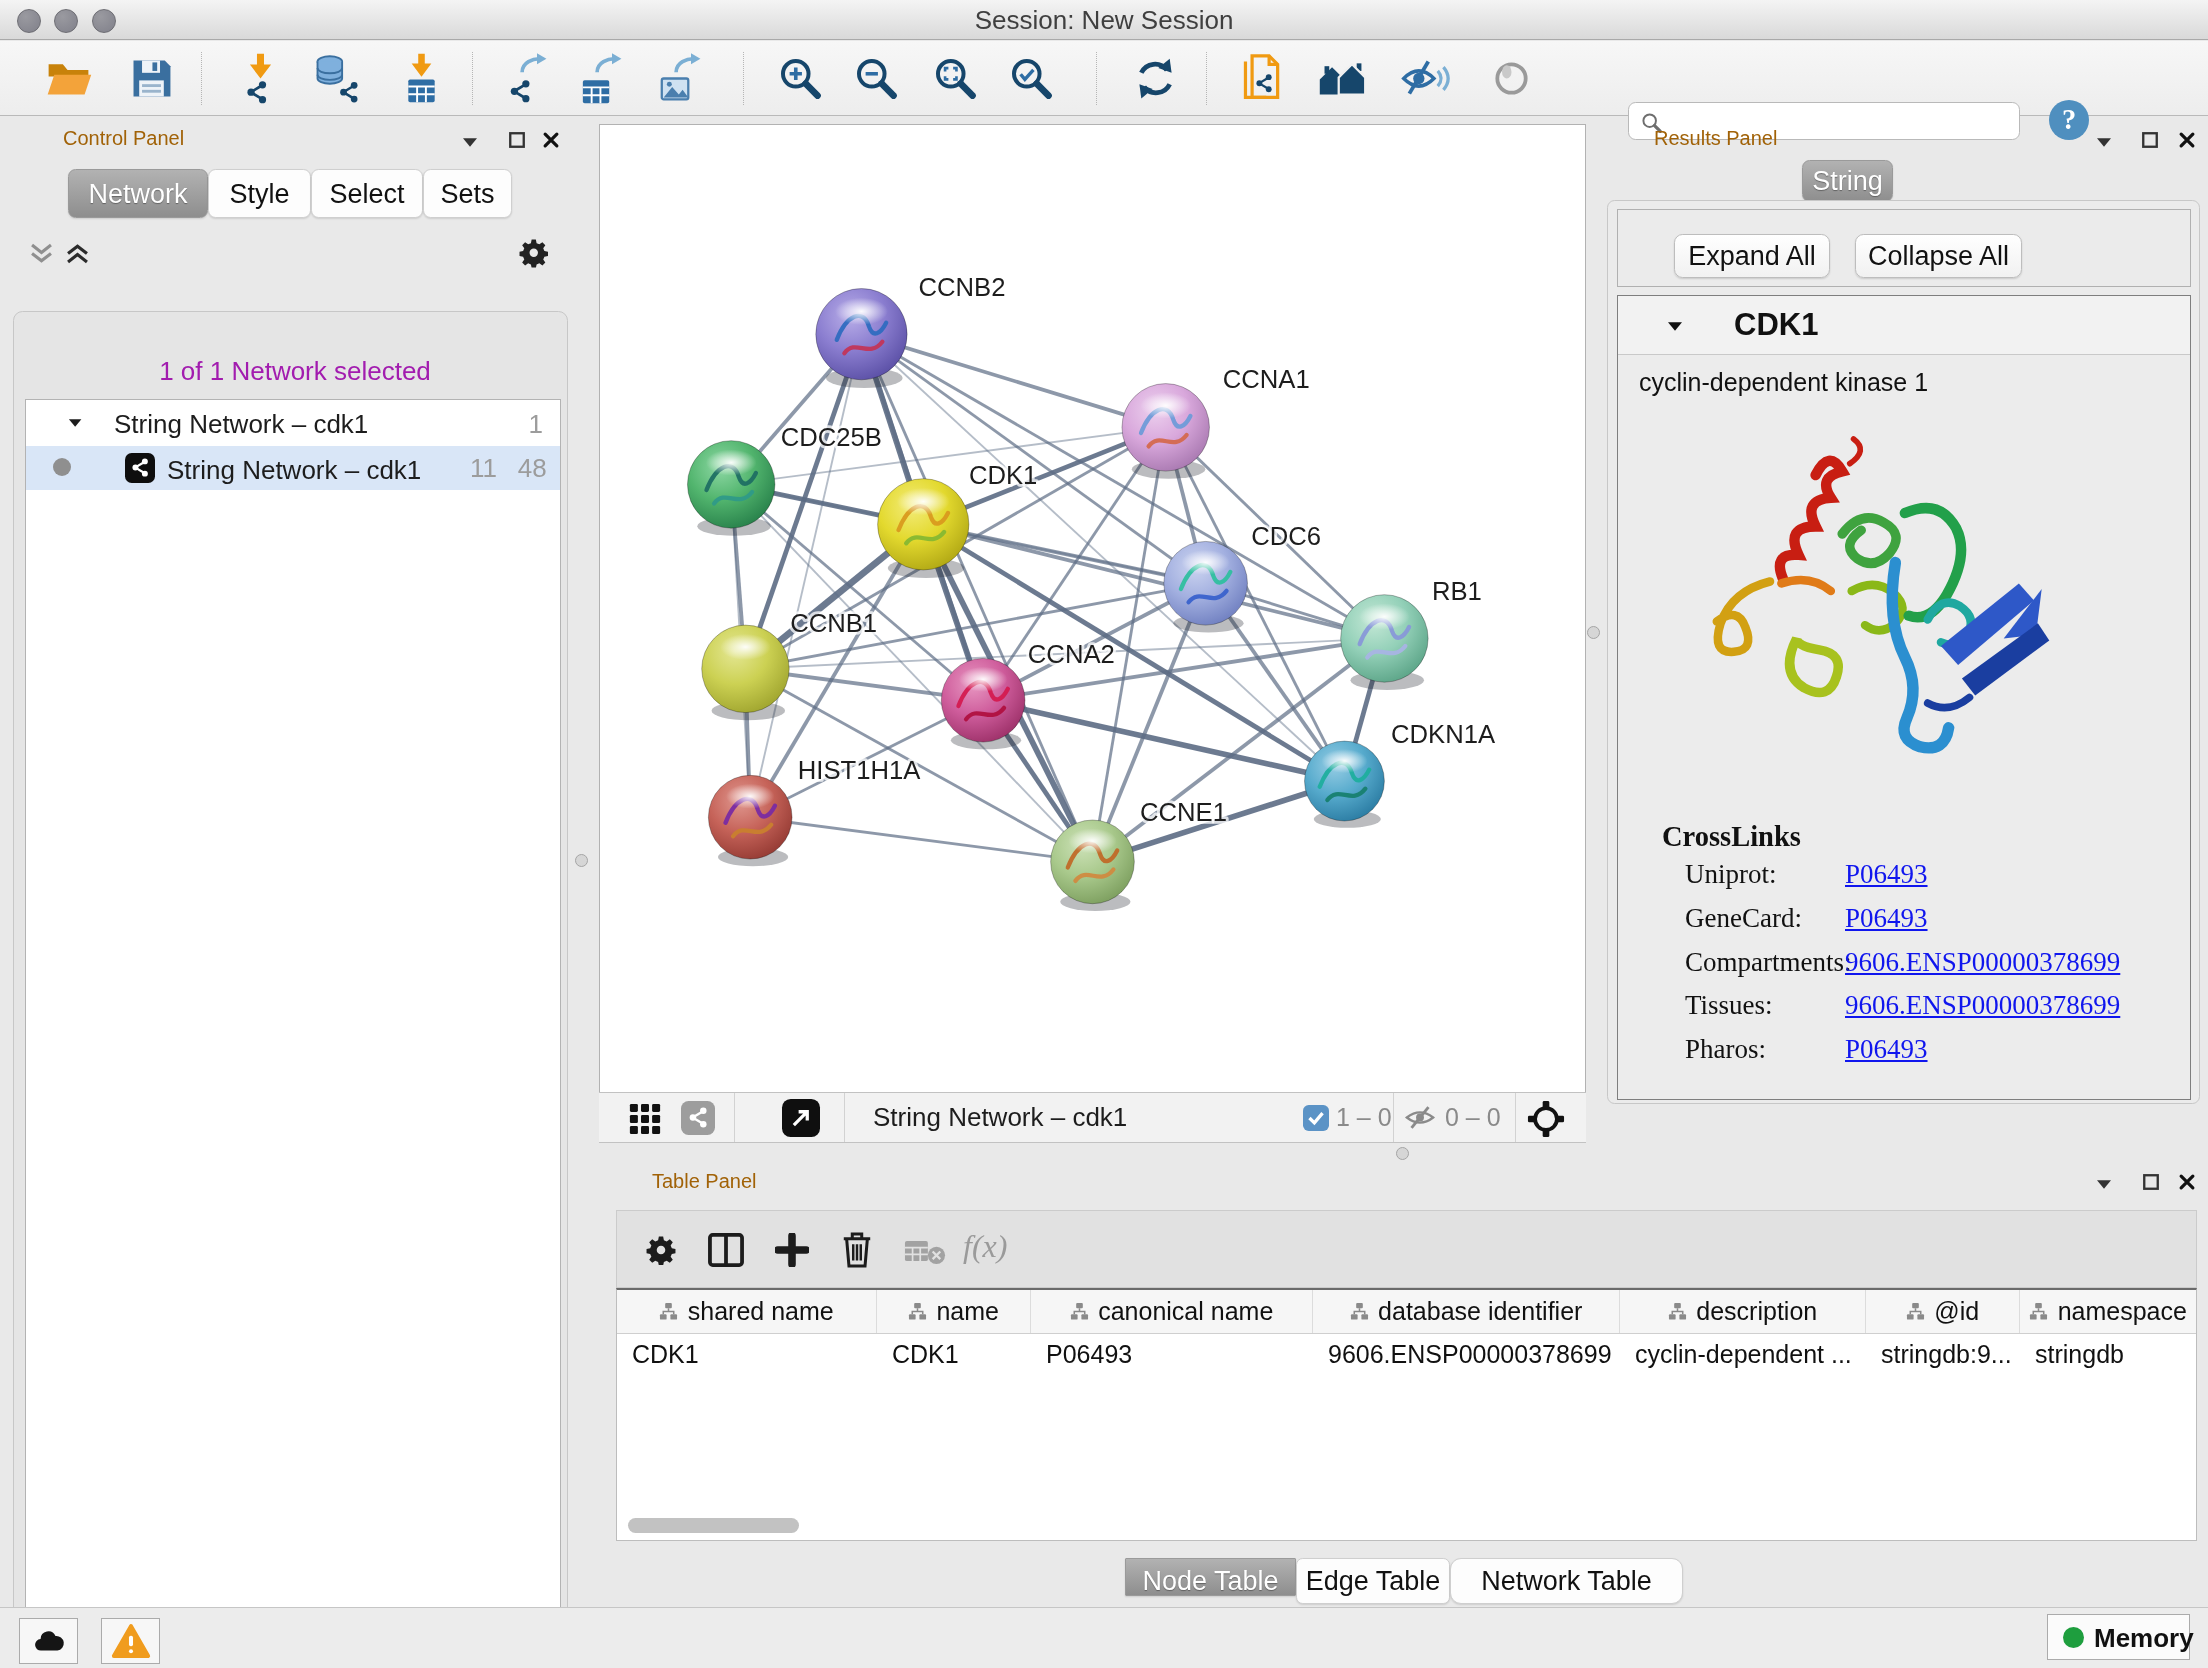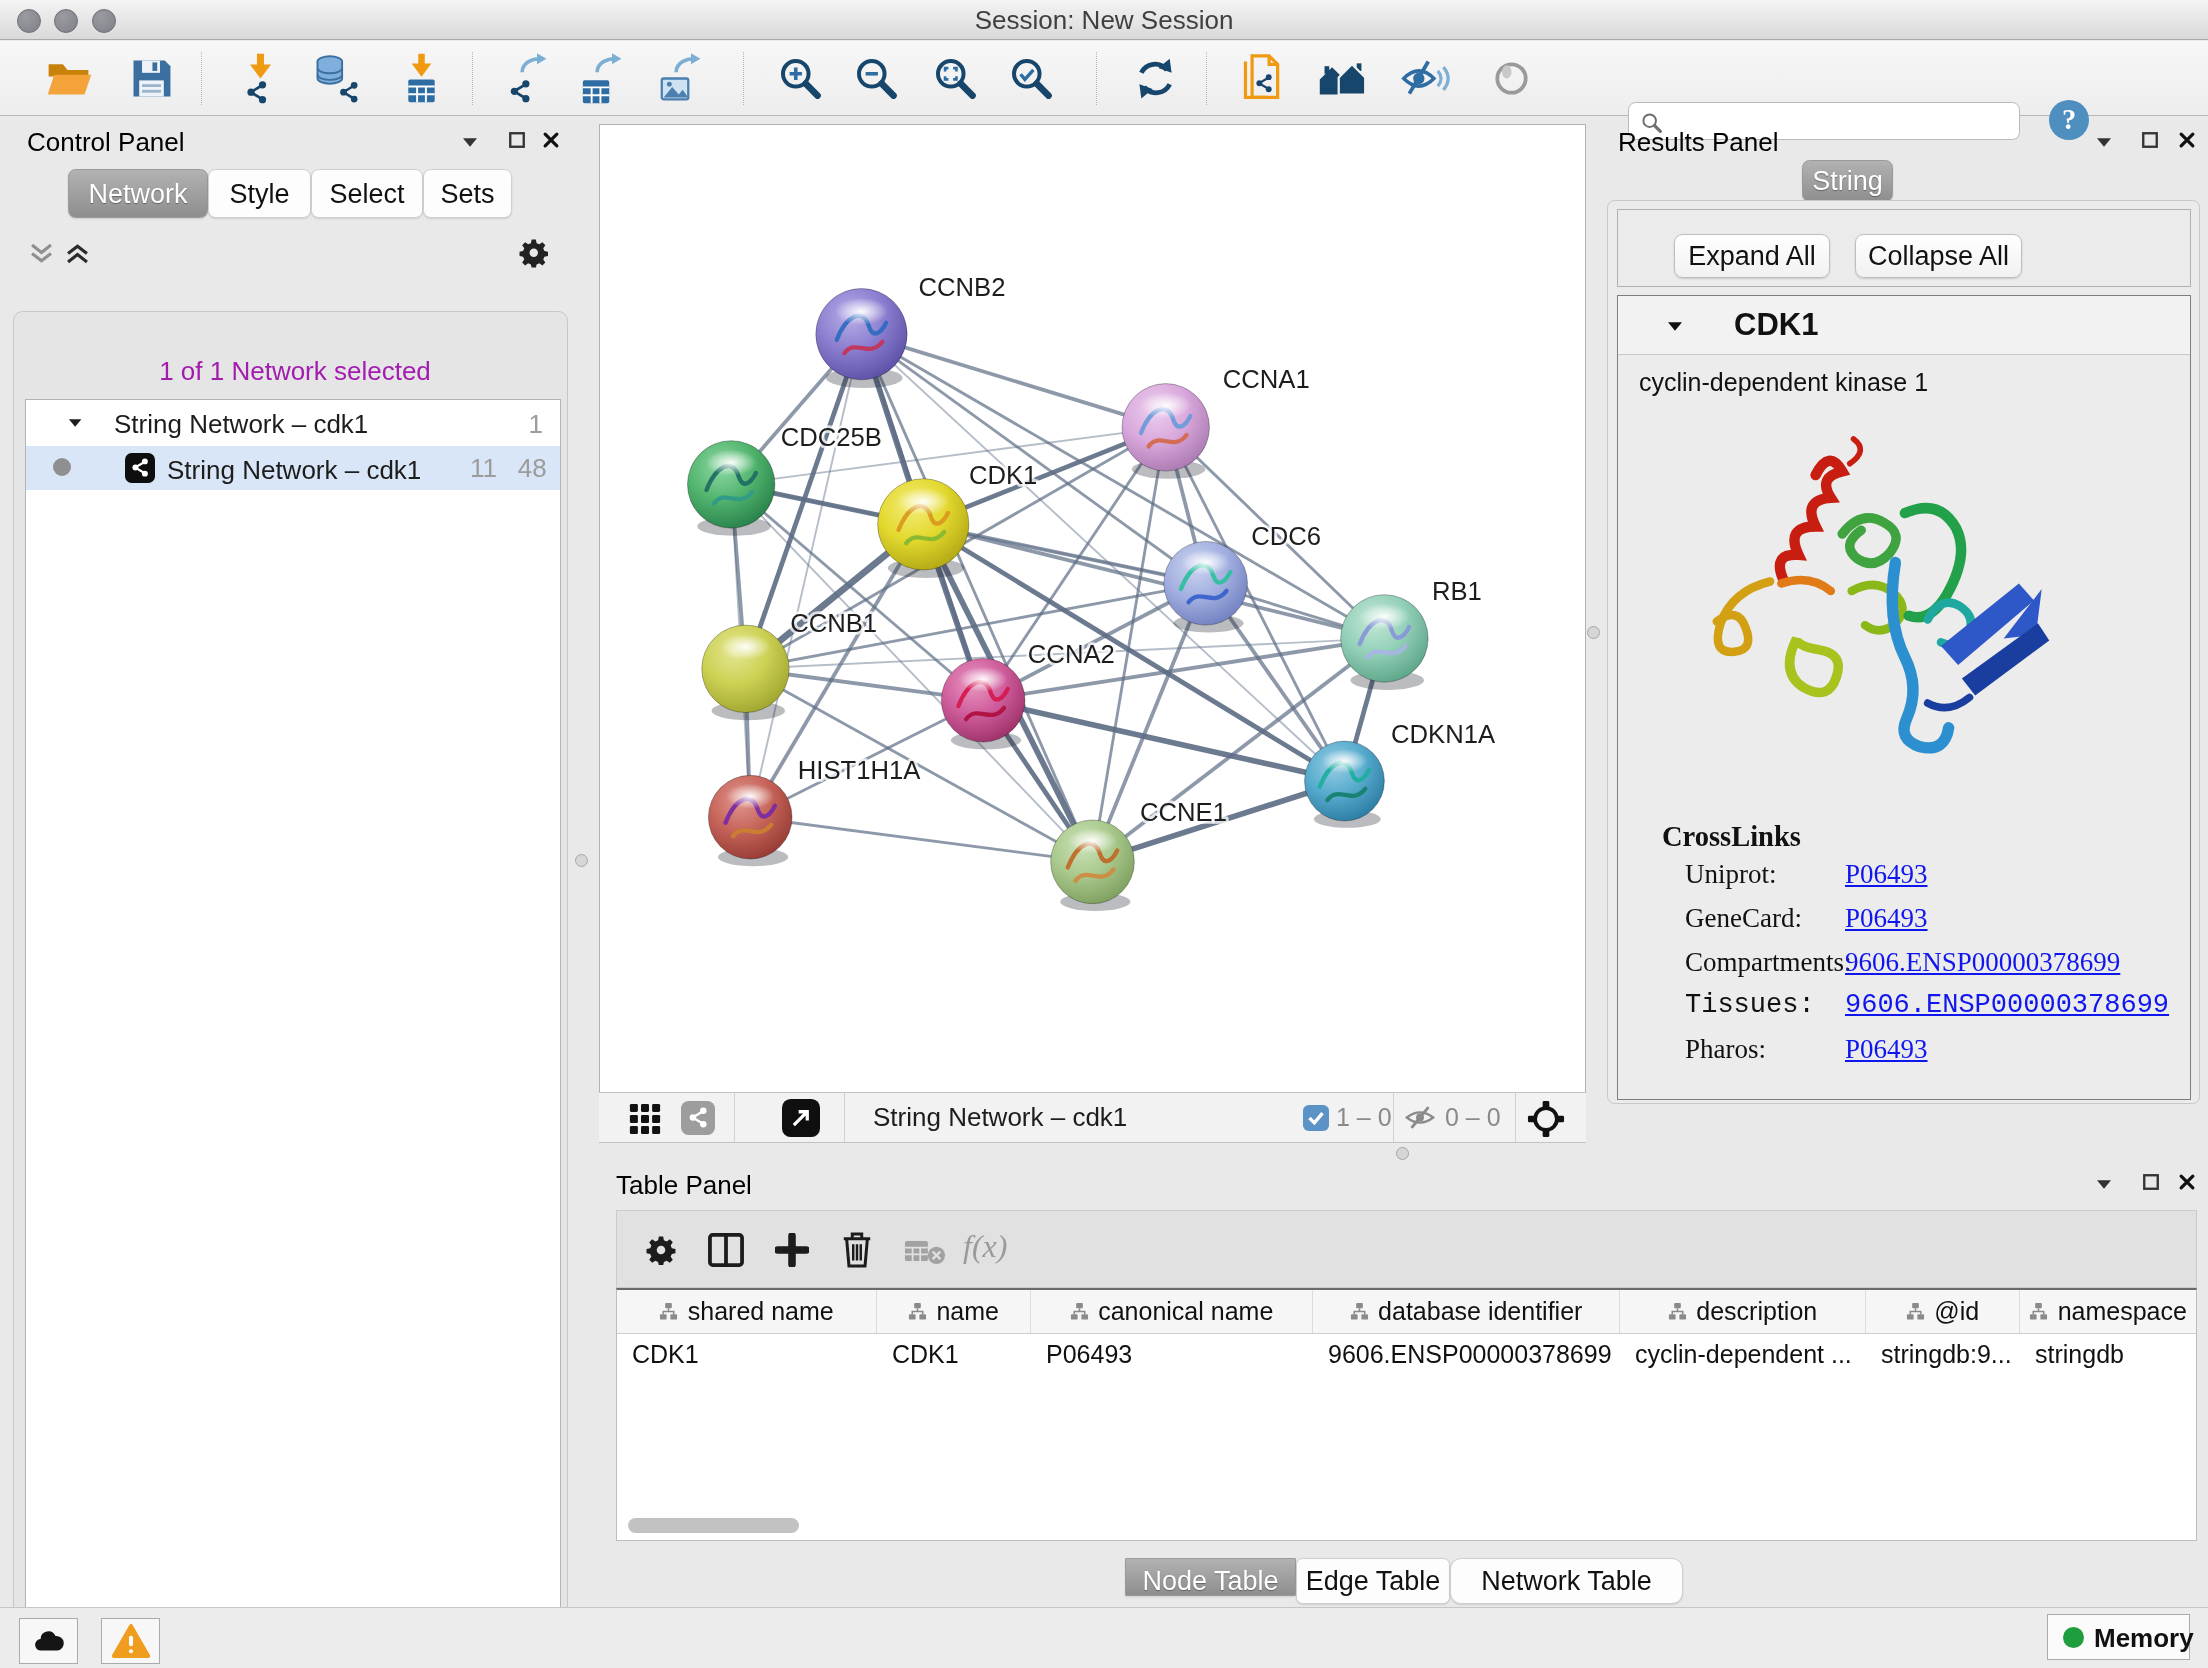--- a/index.html
+++ b/index.html
@@ -17,21 +17,21 @@
   .tbtn { width:53px; height:53px; top:10.5px; }
   .tsep { width:0; top:10.5px; height:53px; border-left:1.9px dotted #b5b5b5; }
   .c-orange { color:#f09a12; } .c-navy { color:#16466b; } .c-blue { color:#7bafd4; }
   .c-steel { color:#2e6da4; }
   .c-mgray { color:#8a8a8a; } .c-black { color:#111; }
   #search-wrap { left:1628px; top:61px; width:392px; height:38px; background:#fff; border:1px solid #b9b9b9; border-radius:7.6px; }
   #search-input { position:absolute; left:42px; top:0; width:342px; height:36px; border:none; outline:none; font-size:23px; background:transparent; }
   #help-btn { left:2049px; top:59px; width:40px; height:40px; border-radius:50%; background:#4f8fbf; color:#fff; text-align:center; line-height:40px; font-size:28.5px; font-weight:bold; font-family:"Liberation Serif",serif; }
 
   
-  .panel-title { font-size:26px; color:#000000; }
+  .panel-title { font-size:20px; color:#a16207;margin-left:36px; }
   .hdr-caret { color:#333; } .hdr-box { color:#333; } .hdr-x { color:#111; }
   .tab { height:49px; border:1px solid #cfcfcf; background:#fdfdfd; color:#111; font-size:27px; text-align:center; line-height:48px; border-radius:7.6px; box-shadow:0 1px 1.9px rgba(0,0,0,.12); }
   .tab.sel { background:linear-gradient(#b2b2b2,#8e8e8e); color:#fff; text-shadow:0 1px 1px rgba(0,0,0,.35); border-color:#9a9a9a; }
 
   
   #cp-box { left:13.3px; top:195px; width:555px; height:1391px; background:#e5e5e5; border:1px solid #c7c7c7; border-radius:9.5px; }
   #cp-status { left:105px; top:240px; width:380px; text-align:center; font-size:26px; color:#a21caf; }
   #cp-list { left:25px; top:283px; width:536px; height:1295px; background:#fff; border:1px solid #b3b3b3; }
   .cp-row { position:absolute; left:0; width:100%; height:44px; font-size:26px; color:#1d1d1d; }
   .cp-count { position:absolute; top:0; color:#9c9c9c; font-size:26px; line-height:44px; }
@@ -629,21 +629,21 @@
     <polygon points="322,272 402,214 414,232 336,290" fill="#1a3ea0"></polygon>
     <path d="M330 292 q-22 18 -44 6" fill="none" stroke="#1a3ea0" stroke-width="8" stroke-linecap="round"></path>
     <path d="M208 20 q16 12 -4 26" fill="none" stroke="#c81e12" stroke-width="6" stroke-linecap="round"></path>
   </svg>
 
   <span id="rp-cross-title" class="abs serif" style="left:44px;top:525px">CrossLinks</span>
   <div id="crosslinks-rows">
       <div class="cl-row serif" style="top: 563px;"><span class="cl-label">Uniprot:</span><a class="cl-value">P06493</a></div>
       <div class="cl-row serif" style="top: 607px;"><span class="cl-label">GeneCard:</span><a class="cl-value">P06493</a></div>
       <div class="cl-row serif" style="top: 651px;"><span class="cl-label">Compartments:</span><a class="cl-value">9606.ENSP00000378699</a></div>
-      <div class="cl-row serif" style="top: 694px; font-family: Liberation Mono, monospace;"><span class="cl-label">Tissues:</span><a class="cl-value">9606.ENSP00000378699</a></div>
+      <div class="cl-row serif" style="top: 694px;"><span class="cl-label">Tissues:</span><a class="cl-value">9606.ENSP00000378699</a></div>
       <div class="cl-row serif" style="top: 738px;"><span class="cl-label">Pharos:</span><a class="cl-value">P06493</a></div>
     </div>
 </div>
 
 <div class="abs" style="left:599px;top:1162px;width:1609px;height:445px">
   <span class="panel-title abs" style="left:17px;top:7.6px">Table Panel</span>
   <svg class="abs hdr-caret" style="left:1497px;top:17px" width="16" height="10.5" viewBox="0 0 16 10">
       <use href="#sym-caret"></use>
     </svg>
   <svg class="abs hdr-box" style="left:1543px;top:11.4px" width="18" height="18" viewBox="0 0 20 20">

